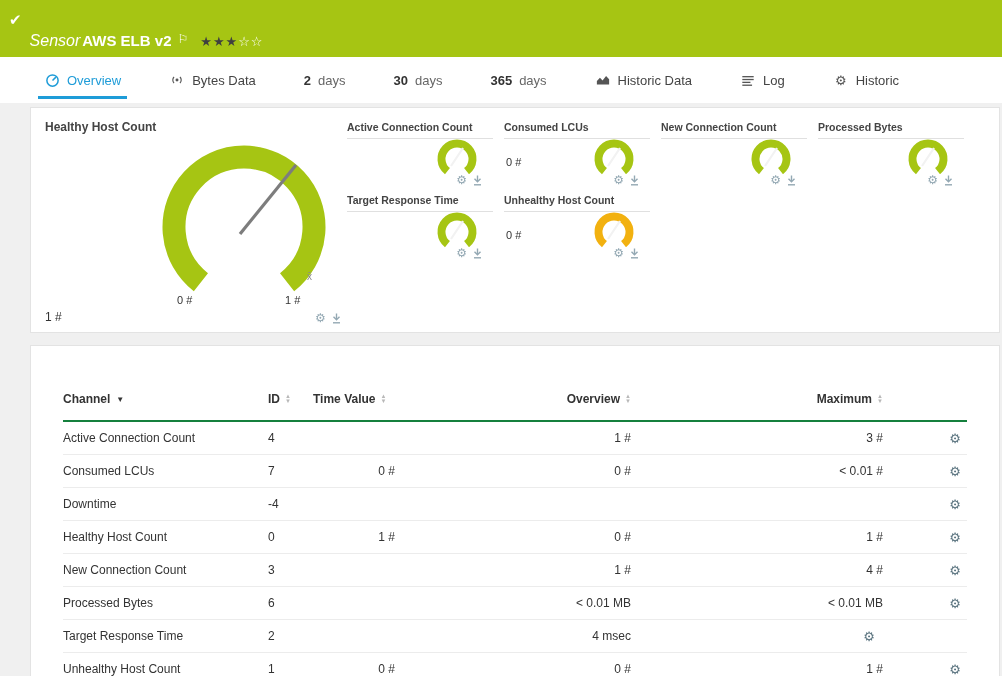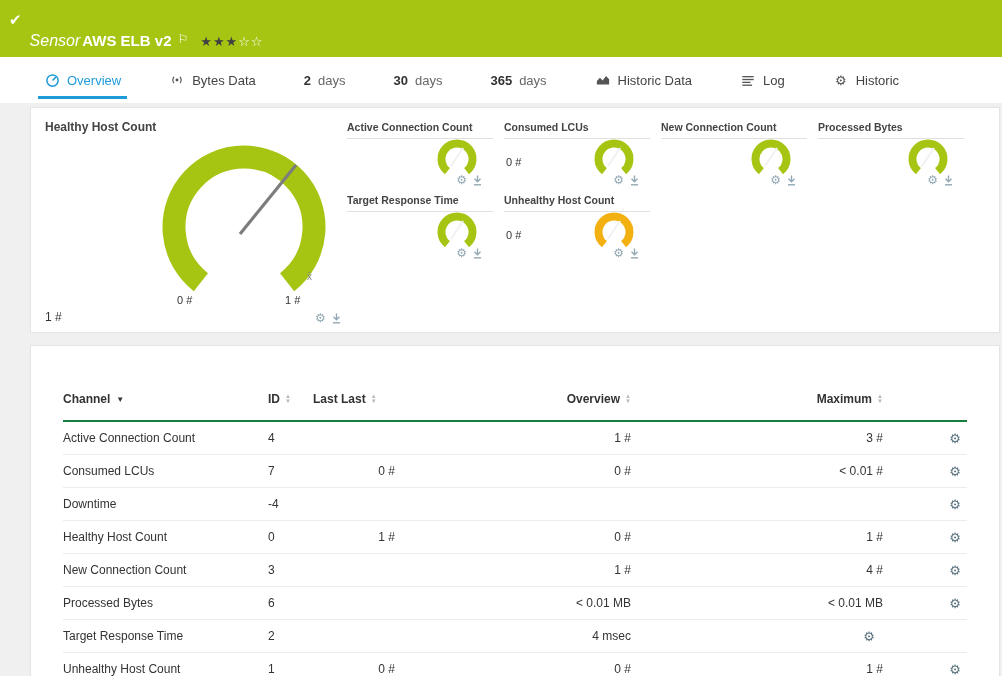--- a/index.html
+++ b/index.html
@@ -286,21 +286,21 @@
         <span class="caret">▼</span>
       </div>
       <div class="th">
         <span>ID</span>
         <span class="updown">
             <span>▲</span>
             <span>▼</span>
           </span>
       </div>
       <div class="th">
-        <span>Last Last</span>
+        <span>Time Value</span>
         <span class="updown">
             <span>▲</span>
             <span>▼</span>
           </span>
       </div>
       <div class="th right">
         <span>Overview</span>
         <span class="updown">
             <span>▲</span>
             <span>▼</span>

